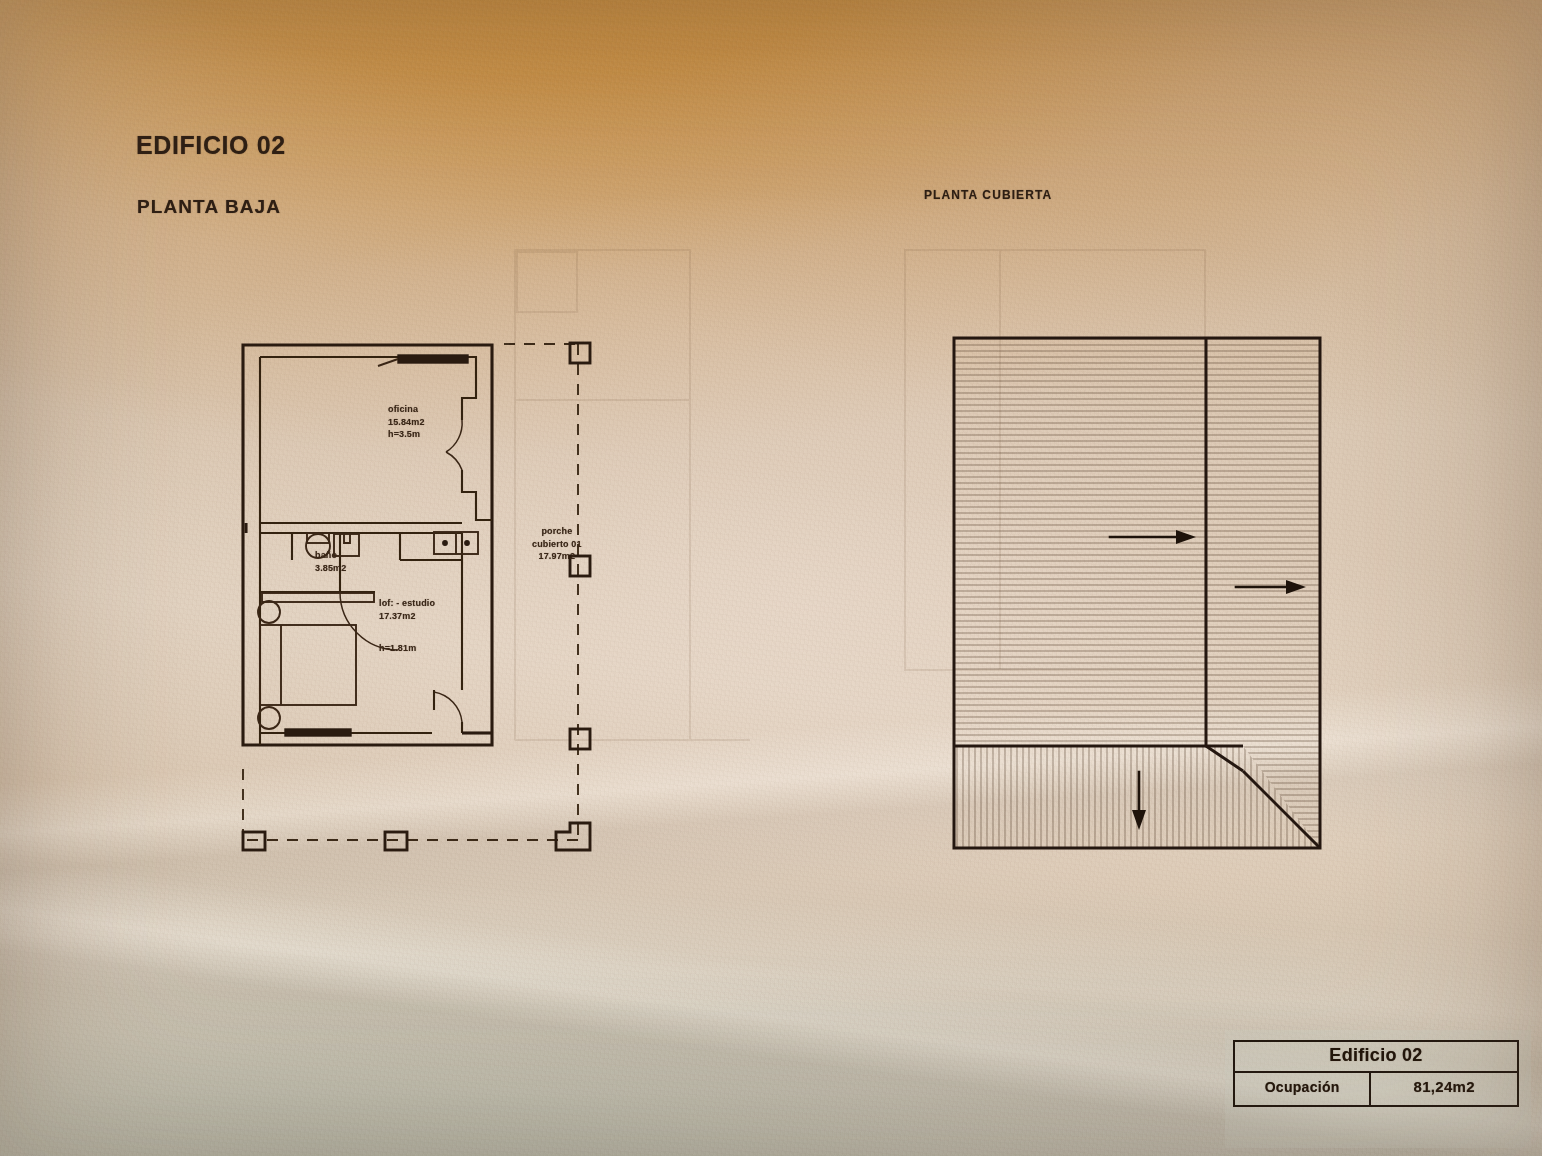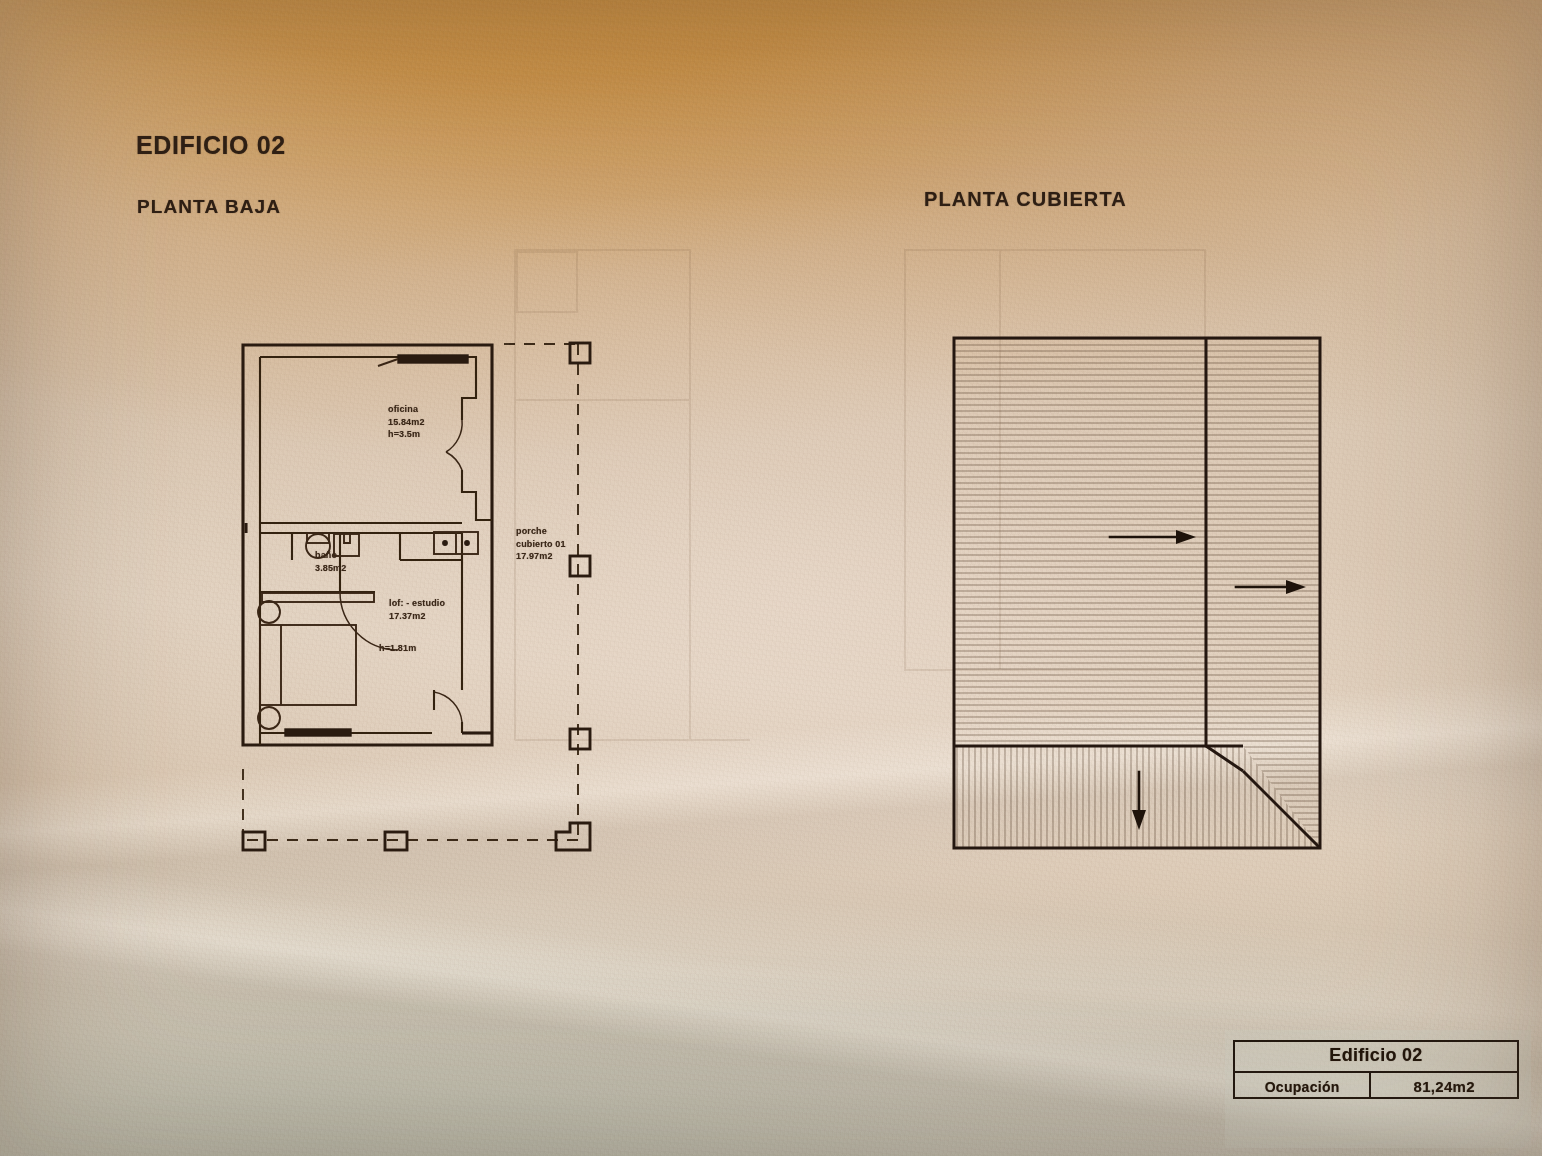--- a/index.html
+++ b/index.html
@@ -82,40 +82,40 @@
     letter-spacing: 0.6px;
   }
   #title-planta-baja {
     left: 137px; top: 196px;
     font-size: 19px;
     font-weight: bold;
     letter-spacing: 1.1px;
   }
   #title-planta-cubierta {
     left: 924px; top: 188px;
-    font-size: 20px;
+    font-size: 12px;
     font-weight: bold;
     letter-spacing: 1.1px;
   }
 
   .room-label {
     position: absolute;
     color: #3a2718;
     font-size: 9px;
     font-weight: bold;
     line-height: 12.5px;
     white-space: pre;
     letter-spacing: 0.15px;
     text-shadow: 0 0 0.9px rgba(58,39,24,0.5);
   }
   #lbl-oficina   { left: 340px; top: 403px; margin-left: 48px; }
   #lbl-bano      { left: 300px; top: 549px; margin-left: 15px; }
-  #lbl-loft      { left: 379px; top: 597px; margin-left: 10px; }
+  #lbl-loft      { left: 379px; top: 597px; }
   #lbl-loft-h    { left: 379px; top: 642px; }
-  #lbl-porche    { left: 516px; top: 525px; }
+  #lbl-porche    { left: 532px; top: 525px; text-align: center; }
 
   
   svg.plan {
     position: absolute;
     overflow: visible;
   }
   #plan-baja   { left: 0; top: 0; }
   #plan-roof   { left: 0; top: 0; }
 
   .wall      { fill: none; stroke: #2a1b10; stroke-width: 3.1; }
@@ -138,21 +138,21 @@
     width: 286px;
     border-collapse: collapse;
     background: transparent;
   }
   #area-table td {
     border: 2px solid #20160e;
     color: #201409;
     font-size: 15px;
     font-weight: bold;
     text-align: center;
-    padding: 5px 4px 2px 4px;
+    padding: 5px 4px 10px 4px;
     letter-spacing: 0.3px;
     text-shadow: 0 0 0.8px rgba(32,20,9,0.5);
   }
   #area-table td.head {
     font-size: 18px;
     padding: 3px 4px 5px 4px;
   }
   #area-table td.key { width: 48%; font-size: 14px; }
   .tbl-wash {
     position: absolute;

